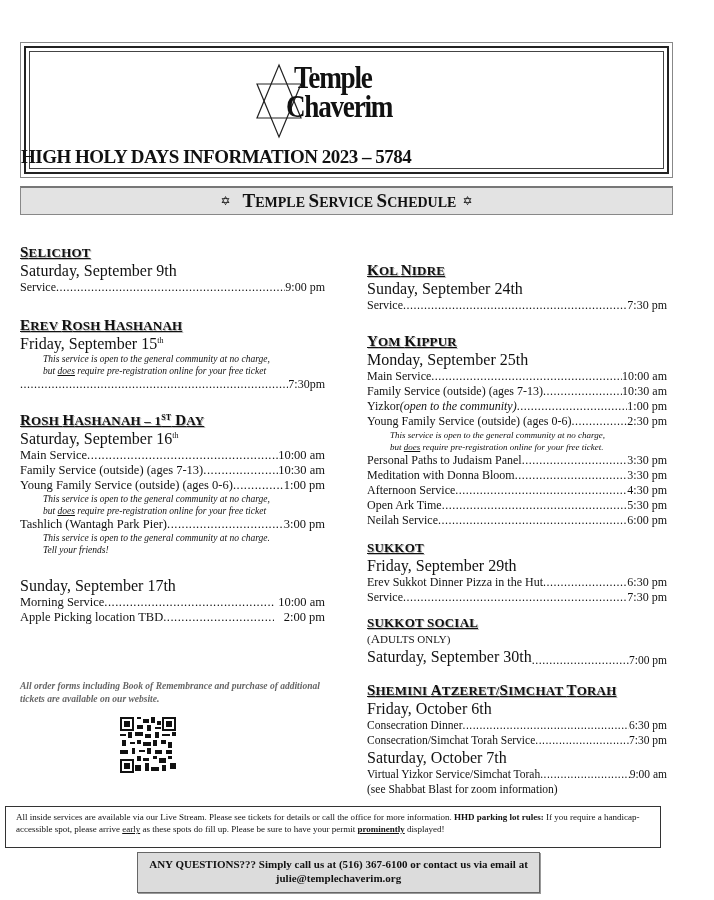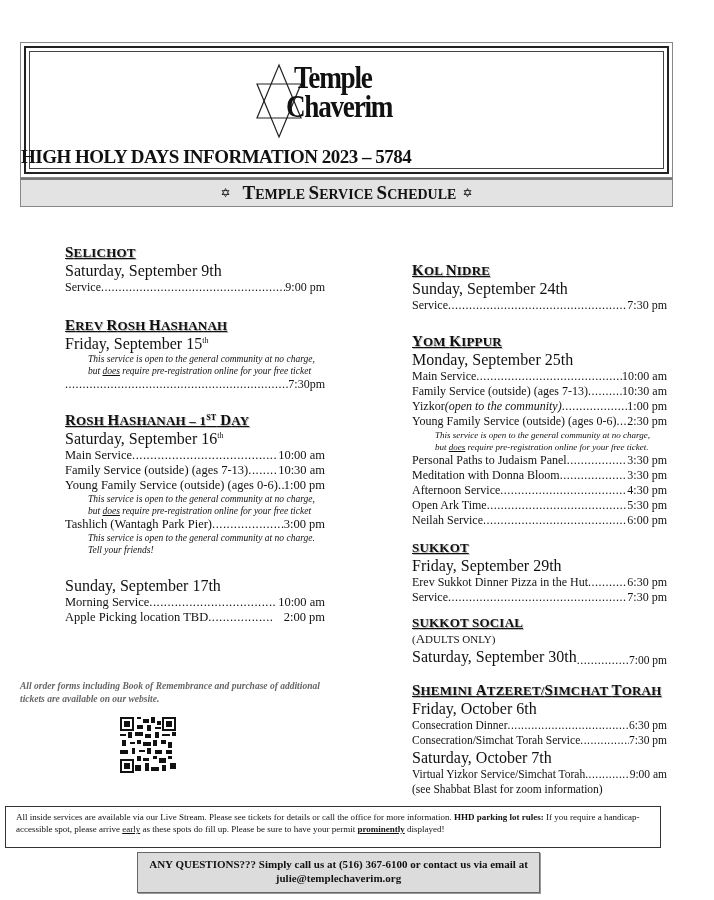--- a/index.html
+++ b/index.html
@@ -13,32 +13,32 @@
   #header-frame .ring1 { position:absolute; left:3px; top:3px; right:3px; bottom:3px; border:2px solid #222; }
   #header-frame .ring2 { position:absolute; left:8px; top:8px; right:8px; bottom:8px; border:1px solid #444; }
   #logo { position:absolute; left:233px; top:18px; width:180px; height:80px; }
   #logo svg { position:absolute; left:0; top:0; }
   #logo .l1 { position:absolute; left:40px; top:0px; font-size:32px; font-weight:bold; letter-spacing:-1.5px;
               transform:scaleX(0.85); transform-origin:left top; line-height:32px; }
   #logo .l2 { position:absolute; left:32px; top:29px; font-size:32px; font-weight:bold; letter-spacing:-1.5px;
               transform:scaleX(0.85); transform-origin:left top; line-height:32px; }
   #hhd-title { position:absolute; left:0; right:0; top:103px; text-align:left; font-size:19px; font-weight:bold;
                letter-spacing:-0.5px; }
-  #schedule-bar { left:20px; top:178px; width:653px; height:29px; background:#e3e3e3;
+  #schedule-bar { left:20px; top:186px; width:653px; height:29px; background:#e3e3e3;
                   border:1px solid #888; border-top:2px solid #777; box-sizing:border-box;
                   text-align:center; font-weight:bold; font-size:17px; line-height:25px; }
   #schedule-bar .star { font-size:12px; font-weight:normal; margin:0 12px; position:relative; top:-2px; }
   .sc-big { font-size:19px; }
   .sc-small { font-size:14px; }
 
   
   .col { position:absolute; width:305px; }
   #col-left { left:20px; top:244px; }
   #col-right { left:367px; top:262px; width:300px; }
-  .section { margin-bottom:0;margin-left:45px; }
+  .section { margin-bottom:0; }
   .sec-title { font-weight:bold; text-decoration:underline; font-size:13px; line-height:16px;
                text-shadow:1px 1px 0 #bbb; letter-spacing:0.2px; }
   .sec-title .cap { font-size:15px; }
   .day { font-size:16px; line-height:19px; }
   .row { display:flex; font-size:12px; line-height:15px; white-space:nowrap; }
   .row.big { font-size:12.5px; }
   .row .lbl { flex:0 0 auto; }
   .row .dots { flex:1 1 auto; overflow:hidden; }
   .row .dots::before { content:"......................................................................................................................"; letter-spacing:0.5px; }
   .row .time { flex:0 0 auto; }

